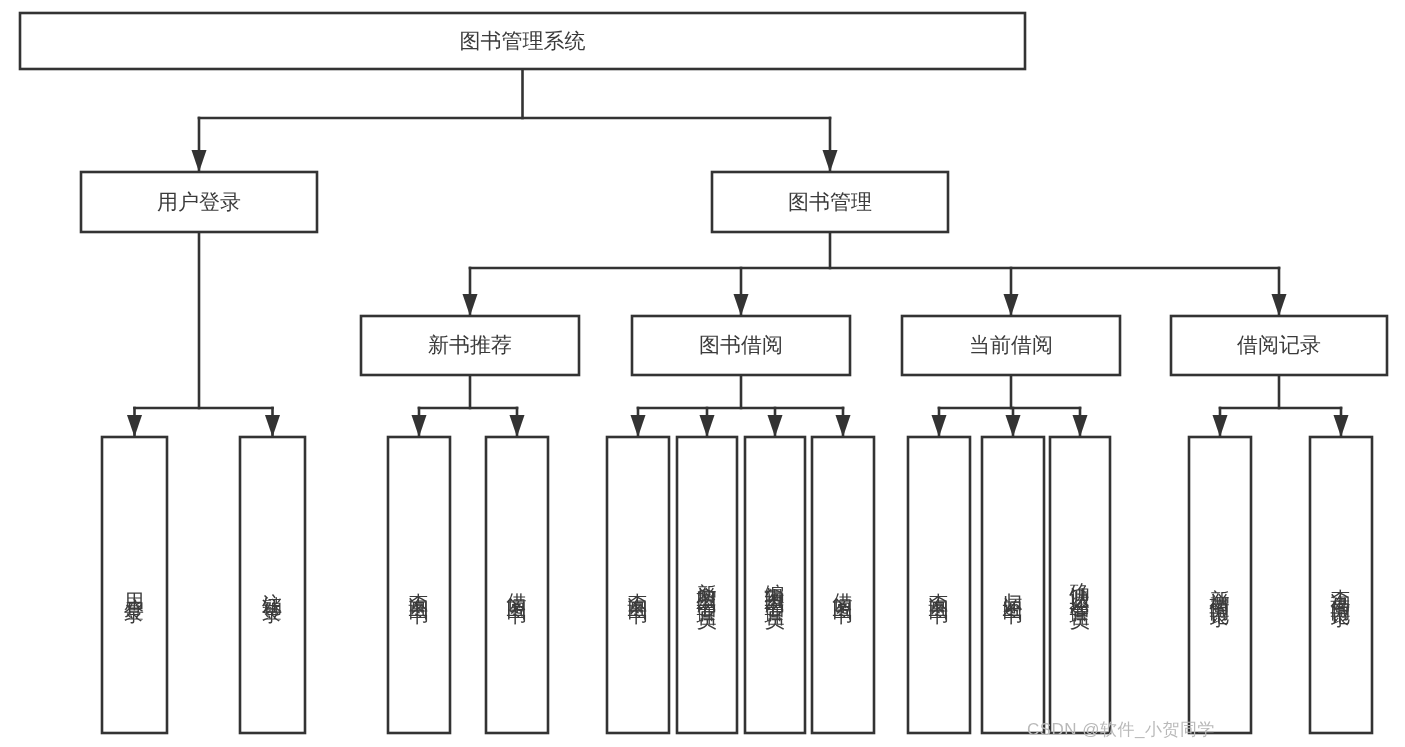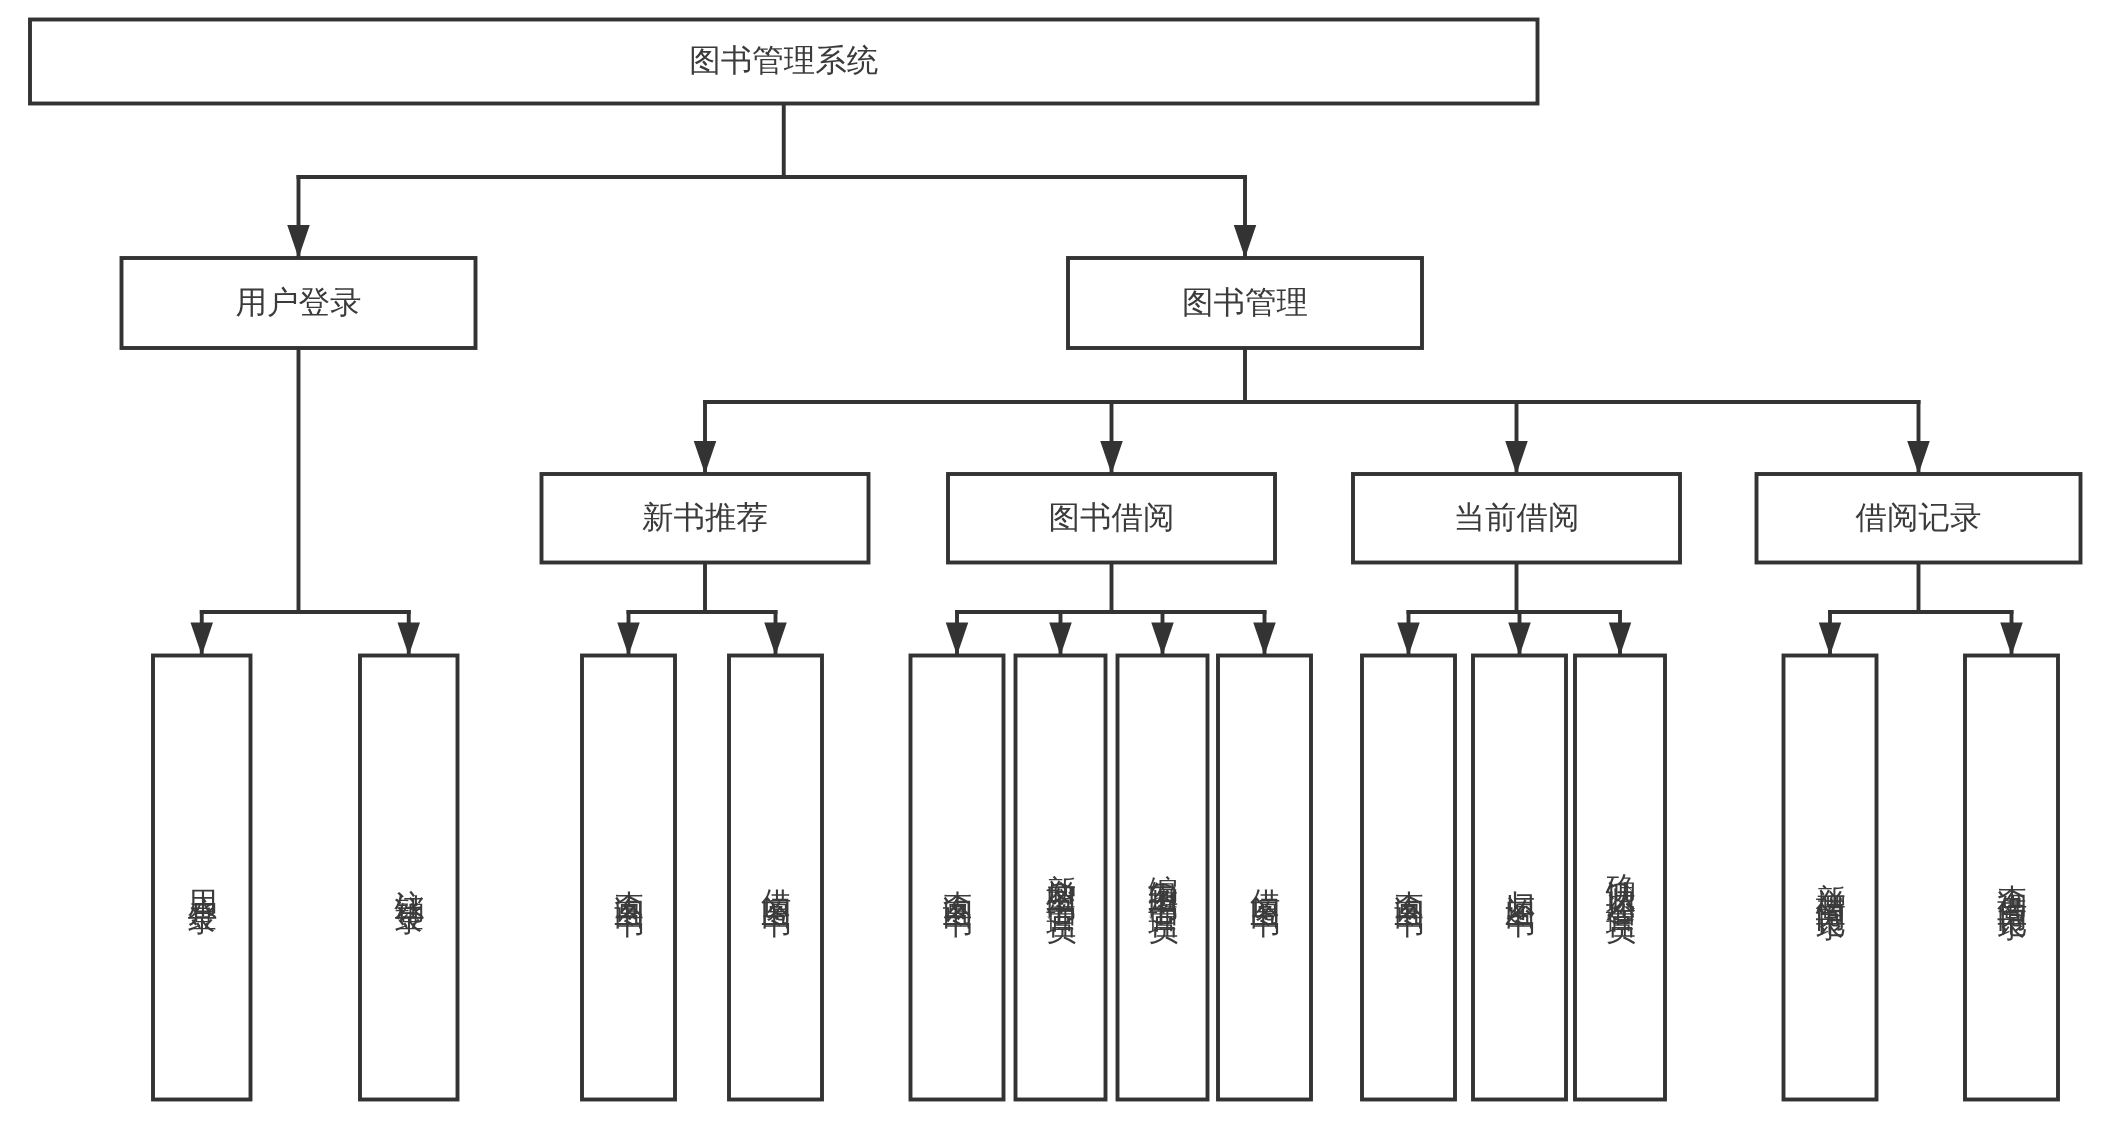--- a/index.html
+++ b/index.html
@@ -209,13 +209,14 @@
         <div class="leaf-label-v">确认归还（管理员）</div>
       </div>
       <div class="leaf-label-wrap" style="left: 1189px; top: 437px; width: 62px; height: 296px;">
         <div class="leaf-label-v">新增借阅记录</div>
       </div>
       <div class="leaf-label-wrap" style="left: 1310px; top: 437px; width: 62px; height: 296px;">
         <div class="leaf-label-v">查询借阅记录</div>
       </div>
     </div>
 
+  <div id="watermark">CSDN @软件_小贺同学</div>
 </div>
 
 </body></html>

